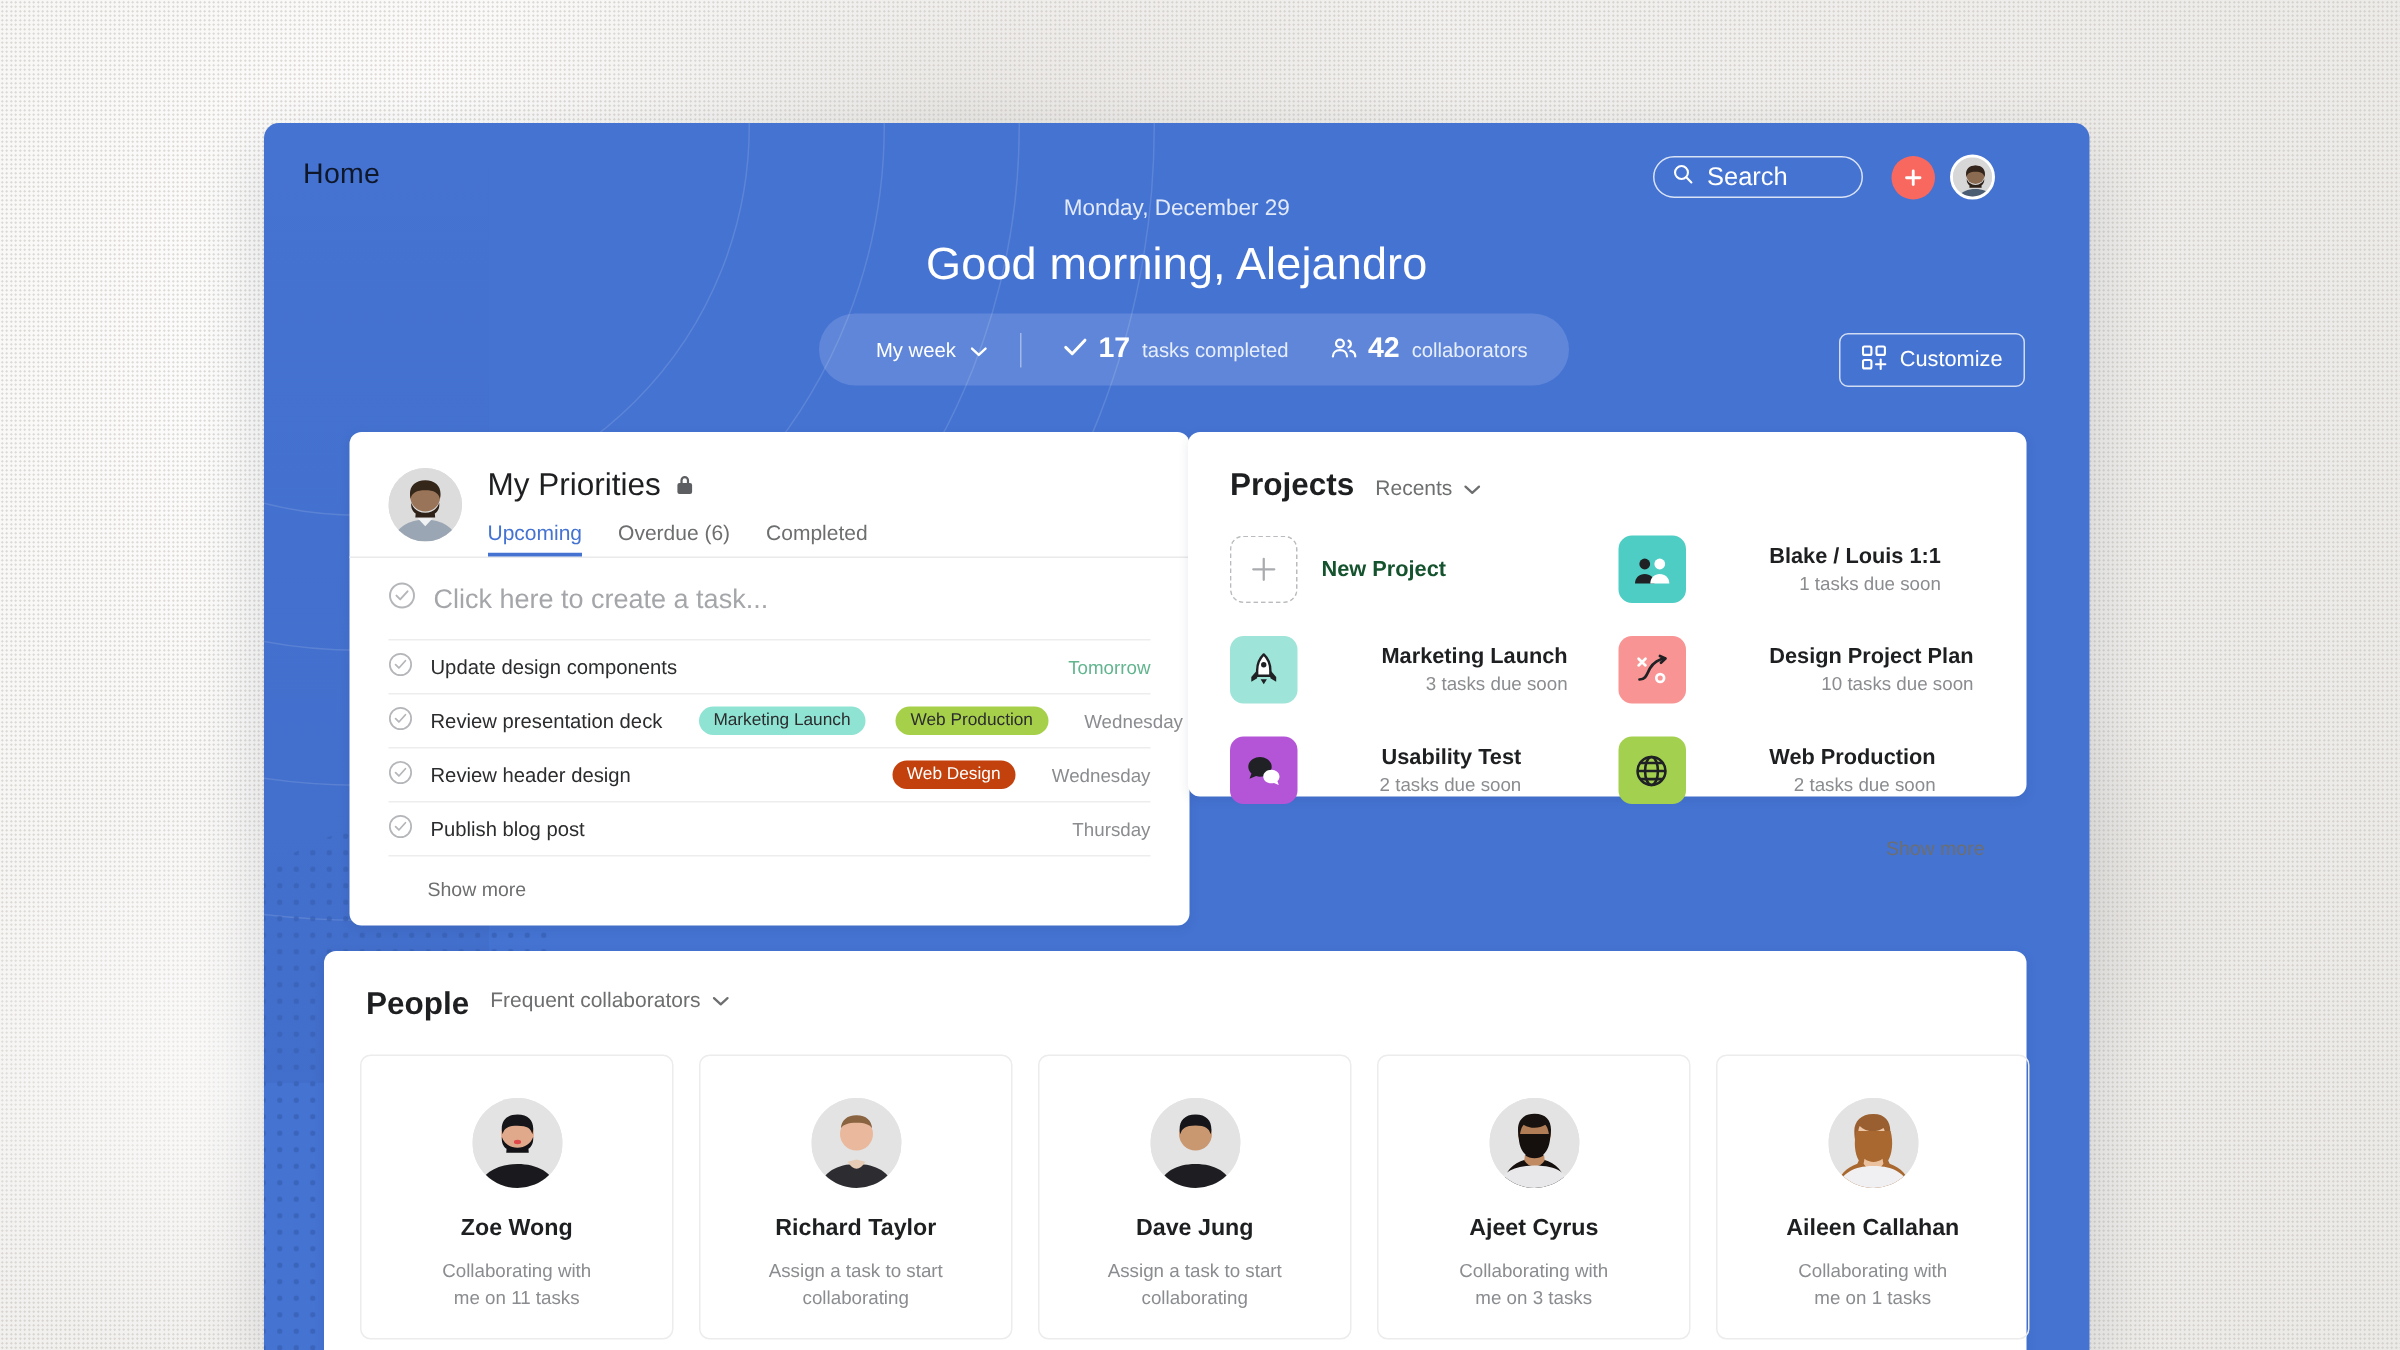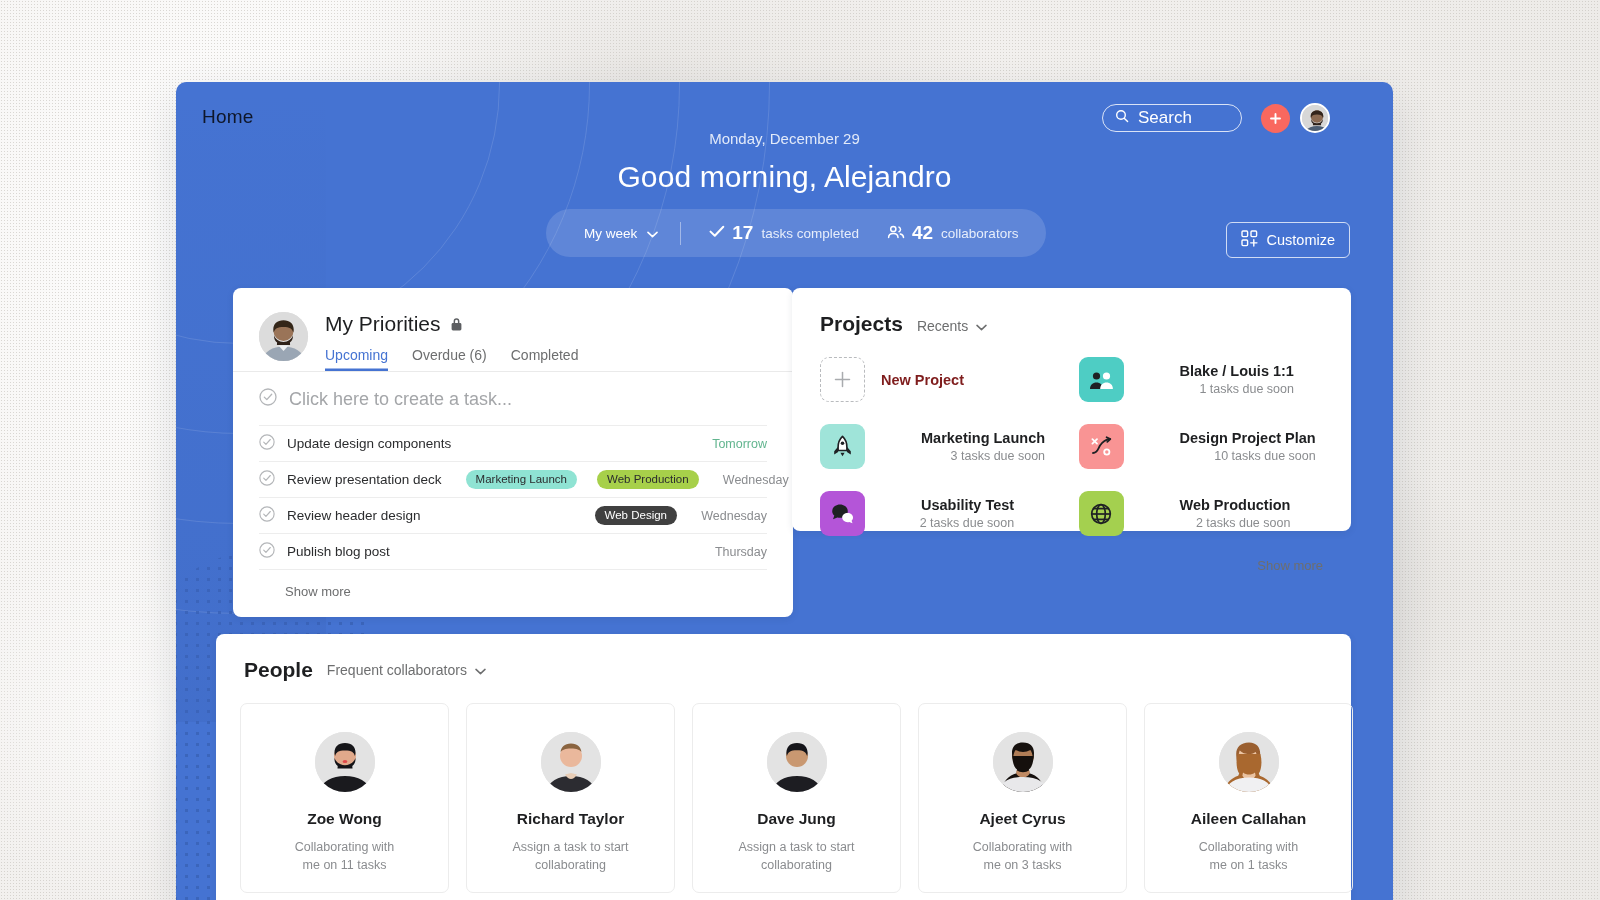--- a/index.html
+++ b/index.html
@@ -137,26 +137,26 @@
   #projects{ left:616px; top:206px; width:559px; height:243px;text-align:right; }
   .pj-head{ padding:24px 28px 0 28px; display:flex; align-items:baseline; gap:14px; }
   .pj-title{ font-size:21px; color:#1e1f21; font-weight:700; }
   .pj-sel{ font-size:14px; color:#6d6e6f; display:flex; align-items:center; gap:8px; }
   .pj-grid{ display:grid; grid-template-columns:1fr 1fr; gap:22px 14px; padding:21px 28px 0 28px; }
   .pj-item{ display:flex; align-items:center; gap:16px; }
   .pj-ico{ width:45px; height:45px; border-radius:9px; display:flex; align-items:center; justify-content:center; flex:none; }
   .pj-ico.dashed{ background:none; border:1.6px dashed #b9bbbe; }
   .pj-txt .nm{ font-size:14.5px; color:#1e1f21; font-weight:700;padding-left:40px; }
   .pj-txt .sub{ font-size:12.5px; color:#8a8c8f; margin-top:3px; }
-  .pj-new{ font-size:14.5px; color:#7f1d1d; font-weight:700; }
+  .pj-new{ font-size:14.5px; color:#14532d; font-weight:700; }
   .pj-more{ padding:22px 28px 0 28px; font-size:13px; color:#6d6e6f; }
 
   
   #people{ left:40px; top:552px; width:1135px; height:300px; }
-  .pp-head{ padding:24px 28px 0 28px; display:flex; align-items:center; gap:14px; }
+  .pp-head{ padding:24px 28px 0 28px; display:flex; align-items:flex-start; gap:14px; }
   .pp-title{ font-size:21px; color:#1e1f21; font-weight:700; }
   .pp-sel{ font-size:14px; color:#6d6e6f; display:flex; align-items:center; gap:8px; }
   .pp-grid{ display:flex; gap:17px; padding:21px 0 0 24px; }
   .pp-card{
     width:209px; height:190px; border:1px solid #ececec; border-radius:7px;
     display:flex; flex-direction:column; align-items:center; padding-top:28px; flex:none;
   }
   .pp-av{ width:60px; height:60px; border-radius:50%; background:#e2e2e2; overflow:hidden; }
   .pp-nm{ margin-top:18px; font-size:15.5px; color:#1e1f21; font-weight:700; }
   .pp-sub{ margin-top:10px; font-size:12.5px; color:#8a8c8f; text-align:center; line-height:1.45; }
@@ -324,21 +324,21 @@
           <span class="tag" style="background: rgb(167, 208, 74); color: rgb(43, 44, 46); margin-right: 8px;">Web Production</span>
           <span class="due">Wednesday</span>
         </div>
         <div class="task">
           <span><svg width="16" height="16" viewBox="0 0 18 18" fill="none" stroke="#b4b6b9" stroke-width="1.3">
               <circle cx="9" cy="9" r="8"></circle>
               <polyline points="5.3,9.1 7.8,11.6 12.7,6.2" stroke-linecap="round" stroke-linejoin="round"></polyline>
             </svg></span>
           <span class="name">Review header design</span>
           <span class="spacer"></span>
-          <span class="tag" style="background: #404040; color: rgb(255, 255, 255); margin-right: 8px;">Web Design</span>
+          <span class="tag" style="background: #c2410c; color: rgb(255, 255, 255); margin-right: 8px;">Web Design</span>
           <span class="due">Wednesday</span>
         </div>
         <div class="task">
           <span><svg width="16" height="16" viewBox="0 0 18 18" fill="none" stroke="#b4b6b9" stroke-width="1.3">
               <circle cx="9" cy="9" r="8"></circle>
               <polyline points="5.3,9.1 7.8,11.6 12.7,6.2" stroke-linecap="round" stroke-linejoin="round"></polyline>
             </svg></span>
           <span class="name">Publish blog post</span>
           <span class="spacer"></span>
           <span class="due">Thursday</span>

